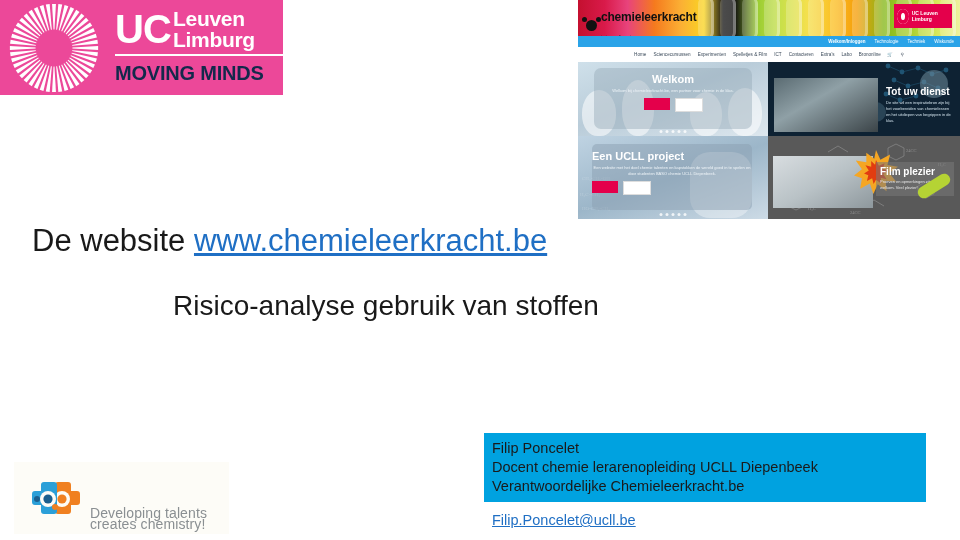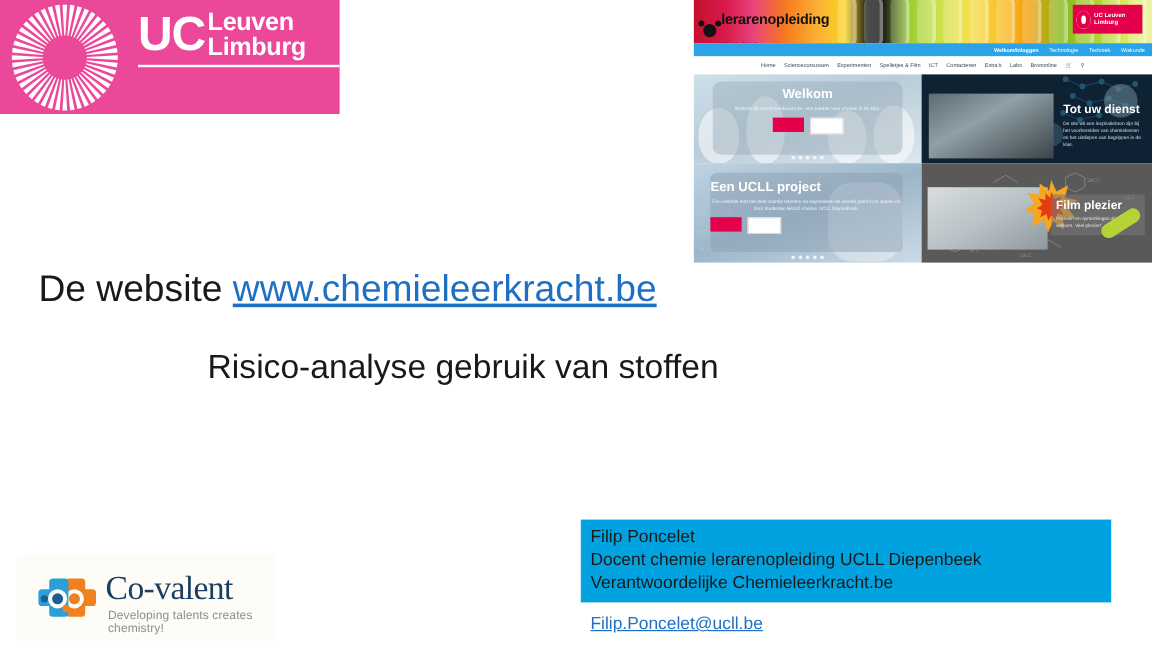--- a/index.html
+++ b/index.html
@@ -308,21 +308,21 @@
   #cv-word {
     position: absolute; left: 74px; top: 14px;
     font-family: "Liberation Serif", serif;
     font-size: 28px;
     color: #1b3f63;
     line-height: 30px;
     letter-spacing: -0.5px;
   }
   #cv-tag {
     position: absolute; left: 76px; top: 46px;
-    font-size: 10px;
+    font-size: 14px;
     color: #8a8f92;
     line-height: 11px;
     letter-spacing: 0.1px;
   }
 </style>
 </head>
 <body>
 
 <div id="ucll-logo">
   <svg id="ucll-sunburst" viewBox="0 0 100 100">
@@ -373,20 +373,21 @@
         <polygon points="46.67,30.28 41.07,2.84 45.28,2.23 47.64,30.14" fill="#ffffff"></polygon>
       </g>
   </svg>
   <div id="ucll-wordmark">
     <div class="uc-big">UC</div>
     <div class="uc-lines">
       <div>Leuven</div>
       <div>Limburg</div>
     </div>
     <div class="uc-rule"></div>
+    <div class="uc-tagline">MOVING MINDS</div>
   </div>
 </div>
 
 <div id="site-shot">
 
   <div id="site-banner">
     <div id="banner-tubes">
         <span class="tube" style="left:120px"></span>
         <span class="tube" style="left:142px"></span>
         <span class="tube" style="left:164px"></span>
@@ -396,21 +397,21 @@
         <span class="tube" style="left:252px"></span>
         <span class="tube" style="left:274px"></span>
         <span class="tube" style="left:296px"></span>
         <span class="tube" style="left:318px"></span>
         <span class="tube" style="left:340px"></span>
         <span class="tube" style="left:362px"></span>
       </div>
     <div id="site-banner-logo">
       <span class="mol-dot"></span>
       <span>
-        <span id="banner-title">lerarenopleiding</span><br>
+        <span id="banner-title">chemieleerkracht</span><br>
         <span id="banner-sub">tot uw dienst</span>
       </span>
     </div>
     <div id="banner-badge">
       <span class="bb-circle"></span>
       <span class="bb-text">UC Leuven Limburg</span>
     </div>
   </div>
 
   <div id="site-blue-bar">
@@ -555,15 +556,14 @@
     <path d="M30 6 h10 a3 3 0 0 1 3 3 v6 h6 a3 3 0 0 1 3 3 v8 a3 3 0 0 1 -3 3 h-6 v6 a3 3 0 0 1 -3 3 h-10 a3 3 0 0 1 -3 -3 v-26 a3 3 0 0 1 3 -3 z" fill="#f08020"></path>
     <circle cx="34" cy="23" r="8" fill="#fdfcf7"></circle>
     <circle cx="34" cy="23" r="4.6" fill="#f08020"></circle>
 
     <path d="M16 6 h10 a3 3 0 0 1 3 3 v26 a3 3 0 0 1 -3 3 h-10 a3 3 0 0 1 -3 -3 v-6 h-6 a3 3 0 0 1 -3 -3 v-8 a3 3 0 0 1 3 -3 h6 v-6 a3 3 0 0 1 3 -3 z" fill="#2b9fd8"></path>
     <circle cx="20" cy="23" r="8" fill="#fdfcf7"></circle>
     <circle cx="20" cy="23" r="4.6" fill="#1b5f8f"></circle>
     <circle cx="9" cy="23" r="3" fill="#1b5f8f"></circle>
     <circle cx="27" cy="31" r="3" fill="#f08020"></circle>
   </svg>
-  <div id="cv-word">Co-valent</div>
   <div id="cv-tag">Developing talents creates chemistry!</div>
 </div>
 
 </body></html>

